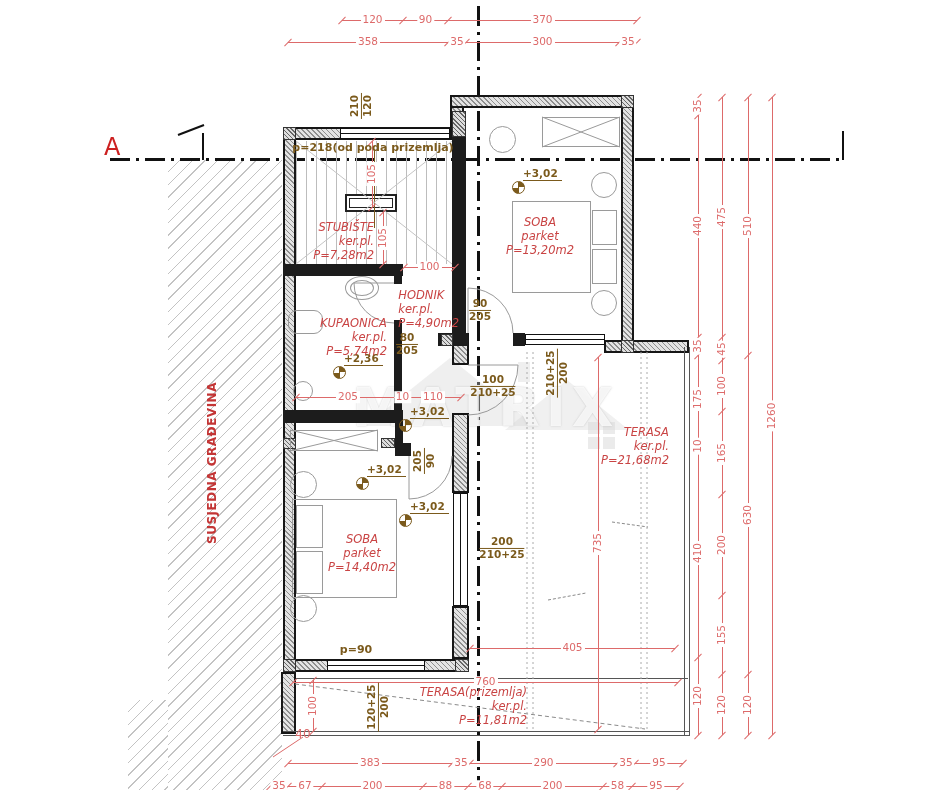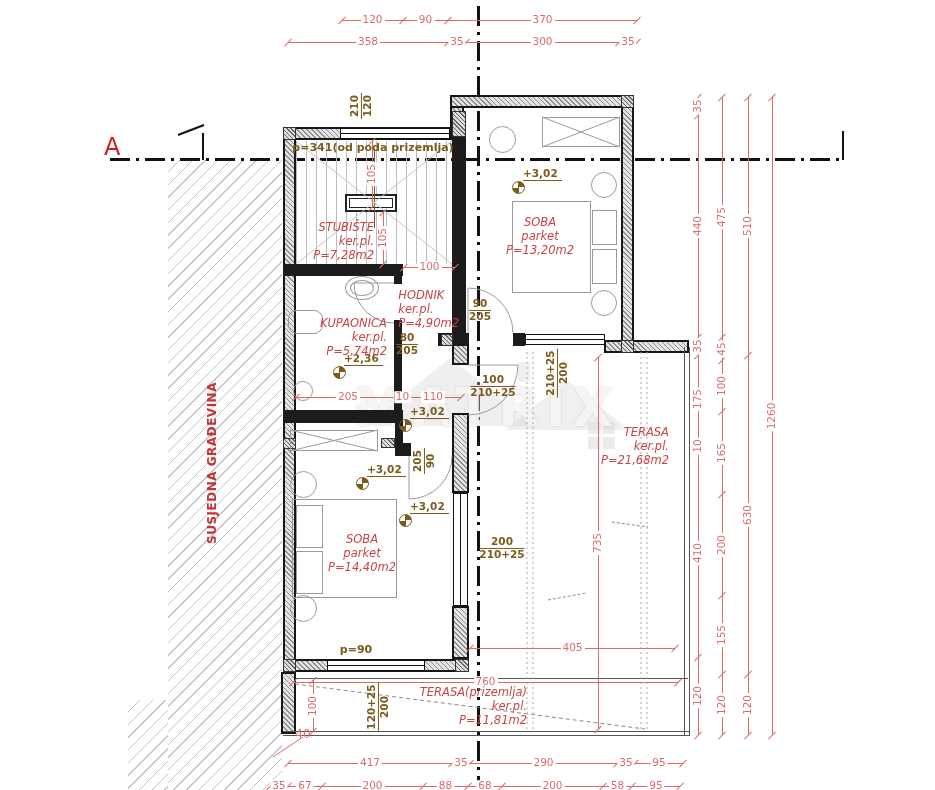--- a/index.html
+++ b/index.html
@@ -166,21 +166,21 @@
     <div class="dimlab" style="left: 457px; top: 42px; transform: translate(-50%, -50%);">35</div>
     <div class="dimlab" style="left: 542.5px; top: 42px; transform: translate(-50%, -50%);">300</div>
     <div class="dimlab" style="left: 628px; top: 42px; transform: translate(-50%, -50%);">35</div>
     <div class="abs" style="left: 288px; top: 763px; width: 395px; height: 1px; background: rgb(221, 106, 106);"></div>
     <div class="abs" style="left: 283px; top: 763px; width: 10px; height: 1px; background: rgb(221, 106, 106); transform: rotate(-45deg);"></div>
     <div class="abs" style="left: 447px; top: 763px; width: 10px; height: 1px; background: rgb(221, 106, 106); transform: rotate(-45deg);"></div>
     <div class="abs" style="left: 465px; top: 763px; width: 10px; height: 1px; background: rgb(221, 106, 106); transform: rotate(-45deg);"></div>
     <div class="abs" style="left: 612px; top: 763px; width: 10px; height: 1px; background: rgb(221, 106, 106); transform: rotate(-45deg);"></div>
     <div class="abs" style="left: 630px; top: 763px; width: 10px; height: 1px; background: rgb(221, 106, 106); transform: rotate(-45deg);"></div>
     <div class="abs" style="left: 678px; top: 763px; width: 10px; height: 1px; background: rgb(221, 106, 106); transform: rotate(-45deg);"></div>
-    <div class="dimlab" style="left: 370px; top: 763px; transform: translate(-50%, -50%);">417</div>
+    <div class="dimlab" style="left: 370px; top: 763px; transform: translate(-50%, -50%);">383</div>
     <div class="dimlab" style="left: 461px; top: 763px; transform: translate(-50%, -50%);">35</div>
     <div class="dimlab" style="left: 543.5px; top: 763px; transform: translate(-50%, -50%);">290</div>
     <div class="dimlab" style="left: 626px; top: 763px; transform: translate(-50%, -50%);">35</div>
     <div class="dimlab" style="left: 659px; top: 763px; transform: translate(-50%, -50%);">95</div>
     <div class="abs" style="left: 270px; top: 786px; width: 410px; height: 1px; background: rgb(221, 106, 106);"></div>
     <div class="abs" style="left: 265px; top: 786px; width: 10px; height: 1px; background: rgb(221, 106, 106); transform: rotate(-45deg);"></div>
     <div class="abs" style="left: 283px; top: 786px; width: 10px; height: 1px; background: rgb(221, 106, 106); transform: rotate(-45deg);"></div>
     <div class="abs" style="left: 317px; top: 786px; width: 10px; height: 1px; background: rgb(221, 106, 106); transform: rotate(-45deg);"></div>
     <div class="abs" style="left: 418px; top: 786px; width: 10px; height: 1px; background: rgb(221, 106, 106); transform: rotate(-45deg);"></div>
     <div class="abs" style="left: 463px; top: 786px; width: 10px; height: 1px; background: rgb(221, 106, 106); transform: rotate(-45deg);"></div>
@@ -346,18 +346,18 @@
     <div class="roomlab" style="left: 669px; top: 426px; text-align: right; transform: translateX(-100%);">
       <div>TERASA</div>
       <div>ker.pl.</div>
       <div>P=21,68m2</div>
     </div>
     <div class="roomlab" style="left: 527px; top: 686px; text-align: right; transform: translateX(-100%);">
       <div>TERASA(prizemlja)</div>
       <div>ker.pl.</div>
       <div>P=11,81m2</div>
     </div>
-    <div class="abs" style="left: 373px; top: 141px; color: rgb(123, 90, 28); white-space: nowrap; font: bold 11px &quot;DejaVu Sans&quot;, sans-serif; transform: translateX(-50%); letter-spacing: 0px;">p=341(od poda prizemlja)</div>
+    <div class="abs" style="left: 373px; top: 141px; color: rgb(123, 90, 28); white-space: nowrap; font: bold 11px &quot;DejaVu Sans&quot;, sans-serif; transform: translateX(-50%); letter-spacing: 0px;">p=218(od poda prizemlja)</div>
     <div class="abs" style="left: 356px; top: 643px; color: rgb(123, 90, 28); white-space: nowrap; font: bold 11px &quot;DejaVu Sans&quot;, sans-serif; transform: translateX(-50%); letter-spacing: 0px;">p=90</div>
     <div class="abs" style="left: 303px; top: 727px; color: rgb(221, 106, 106); white-space: nowrap; font: 12px &quot;DejaVu Sans&quot;, sans-serif; transform: translateX(-50%); letter-spacing: 0px;">40</div>
     <div class="abs" style="left: 104px; top: 133px; color: rgb(204, 32, 32); white-space: nowrap; font: 24px &quot;DejaVu Sans&quot;, sans-serif; transform: none; letter-spacing: 0px;">A</div>
     <div class="abs" style="left: 212px; top: 463px; color: rgb(195, 53, 53); white-space: nowrap; font: bold 12px &quot;DejaVu Sans&quot;, sans-serif; transform: translate(-50%, -50%) rotate(-90deg); letter-spacing: 0.5px;">SUSJEDNA GRAĐEVINA</div>
   </div>
 
 </body></html>

